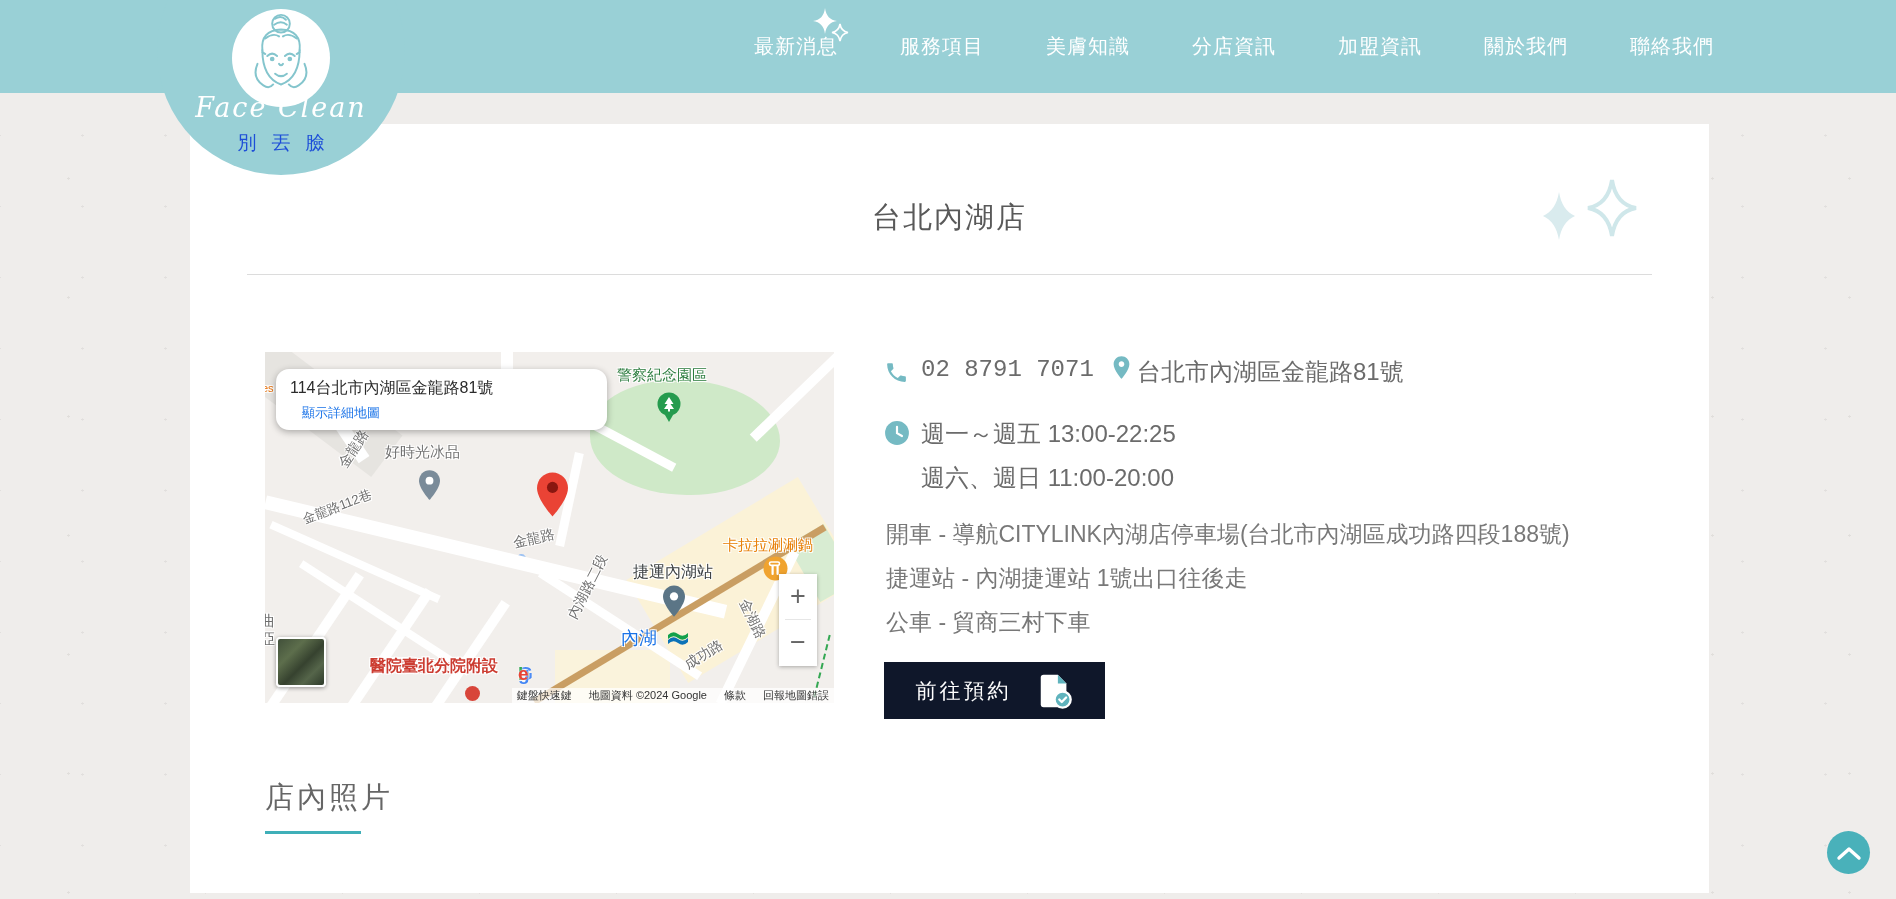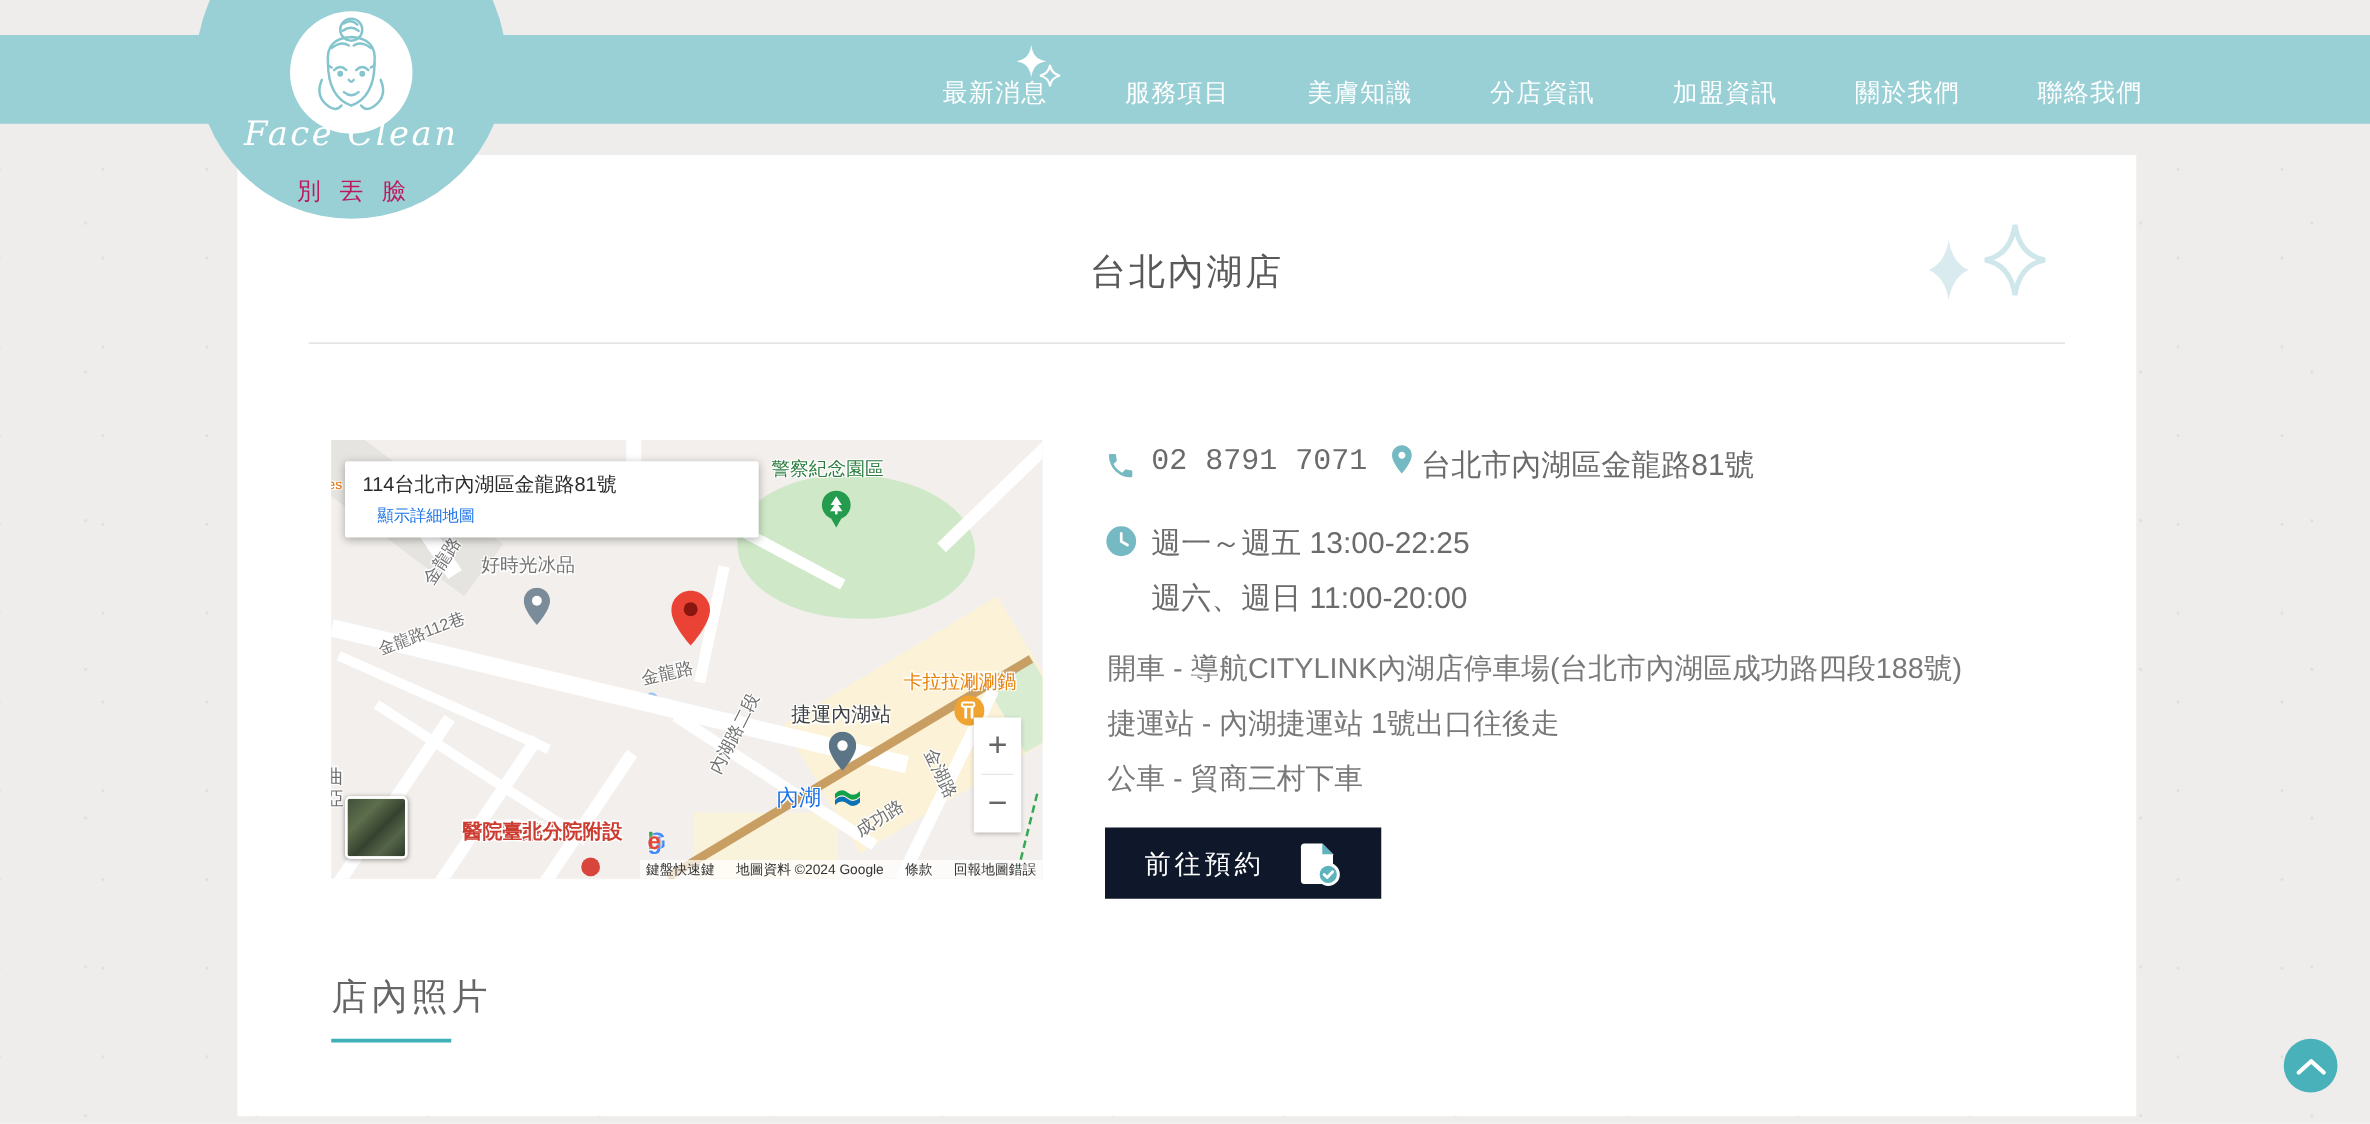--- a/index.html
+++ b/index.html
@@ -9,32 +9,32 @@
     font-family:"Liberation Sans", sans-serif;
     background-color:#efedeb;
     background-image:
       radial-gradient(rgba(180,175,170,.25) 1px, transparent 1.5px),
       radial-gradient(rgba(160,158,155,.18) 1px, transparent 1.5px);
     background-size:137px 119px, 83px 71px;
     background-position:0 0, 41px 29px;
   }
 
   
-  .hdr { position:absolute; left:0; top:0; width:1896px; height:71px; background:#99d0d6; z-index:20;margin-top:28px; }
+  .hdr { position:absolute; left:0; top:0; width:1896px; height:93px; background:#99d0d6; z-index:20; }
   .nav { position:absolute; right:182px; top:0; height:93px; display:flex; align-items:center; gap:62px; }
   .nav-item { color:#fff; font-size:20px; letter-spacing:1px; white-space:nowrap; cursor:pointer; }
   .nav-sparkle { position:absolute; left:813px; top:8px; z-index:21; }
 
   
   .logo { position:absolute; left:157px; top:-73px; width:248px; height:248px; border-radius:50%;
           background:#99d0d6; z-index:22; cursor:pointer; }
   .logo-face { position:absolute; left:75px; top:82px; width:98px; height:98px; border-radius:50%; background:#fff; }
   .logo-script { position:absolute; left:0; top:165px; width:248px; text-align:center; color:#fff;
                  font-family:"DejaVu Serif", serif; font-style:italic; font-size:27px; letter-spacing:2px; }
-  .logo-zh { position:absolute; left:0; top:213px; width:248px; text-align:center; color:#be185d;
+  .logo-zh { position:absolute; left:0; top:203px; width:248px; text-align:center; color:#1d4ed8;
              font-size:19px; letter-spacing:15px; padding-left:15px; }
 
   
   .card { position:absolute; left:190px; top:124px; width:1519px; height:769px; background:#fff; z-index:5; }
 
   .page-title { position:absolute; left:0; top:74px; width:100%; text-align:center;
                 font-size:29px; font-weight:500; color:#595959; letter-spacing:2px; }
   .deco { position:absolute; left:1352px; top:52px; width:120px; height:70px; }
   .divider { position:absolute; left:57px; top:150px; width:1405px; height:1px; background:#dcdcdc; }
 
@@ -57,21 +57,21 @@
   .area  { z-index:1; }
   .road  { background:#fff; z-index:2; }
   .road-gray { background:#e6e4e0; z-index:2; }
   .road-tan  { background:#c99e63; z-index:3; }
   .m-label { z-index:4; font-size:14px; color:#6e6e6e; white-space:nowrap;
              text-shadow:-1px -1px 0 #fff,1px -1px 0 #fff,-1px 1px 0 #fff,1px 1px 0 #fff; }
   .poi-label { z-index:4; font-size:15px; font-weight:500; white-space:nowrap;
                text-shadow:-1px -1px 0 #fff,1px -1px 0 #fff,-1px 1px 0 #fff,1px 1px 0 #fff; }
   .marker { z-index:5; }
 
-  .iw { left:11px; top:17px; width:331px; height:61px; background:#fff; border-radius:2px;
+  .iw { left:11px; top:17px; width:331px; height:61px; background:#fff; border-radius:13px;
         box-shadow:0 2px 7px rgba(0,0,0,.3); z-index:8; padding:9px 14px; }
   .iw-addr { position:static; display:block; font-size:16px; color:#2b2b2b; white-space:nowrap; }
   .iw-link { position:static; display:inline-block; margin-top:5px; font-size:13px; color:#1a73e8; cursor:pointer;margin-left:12px; }
 
   .zoomctl { left:514px; top:222px; width:38px; height:92px; background:#fff; z-index:8;
              box-shadow:0 1px 4px rgba(0,0,0,.3); }
   .zoomctl div { position:absolute; left:0; width:38px; height:45px; text-align:center; line-height:45px;
                  font-size:27px; color:#666; cursor:pointer; }
   .zoomctl .zo { top:46px; }
   .zoomctl::after { content:""; position:absolute; left:6px; top:45px; width:26px; height:1px; background:#e6e6e6; }

